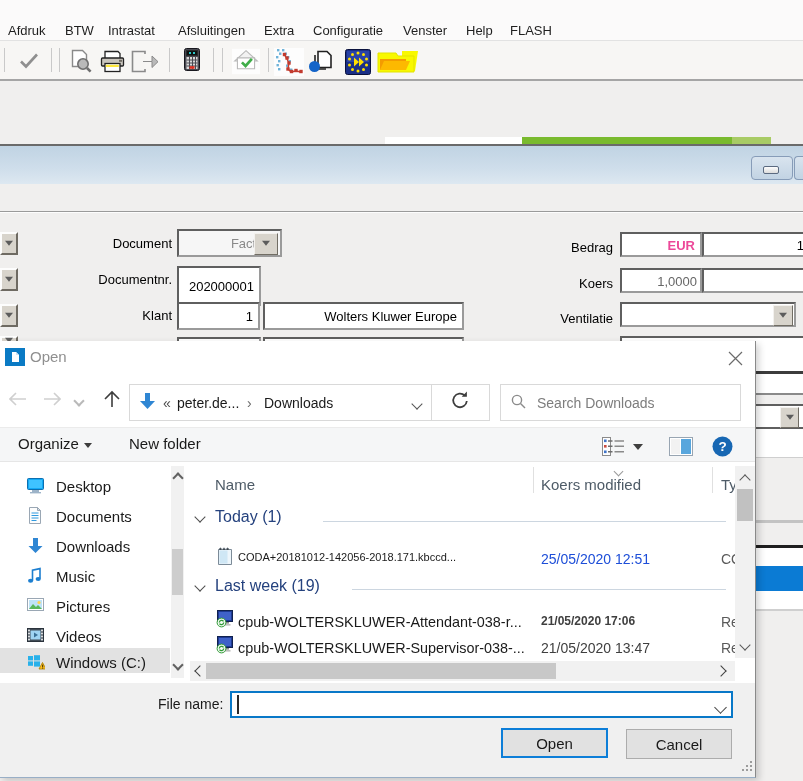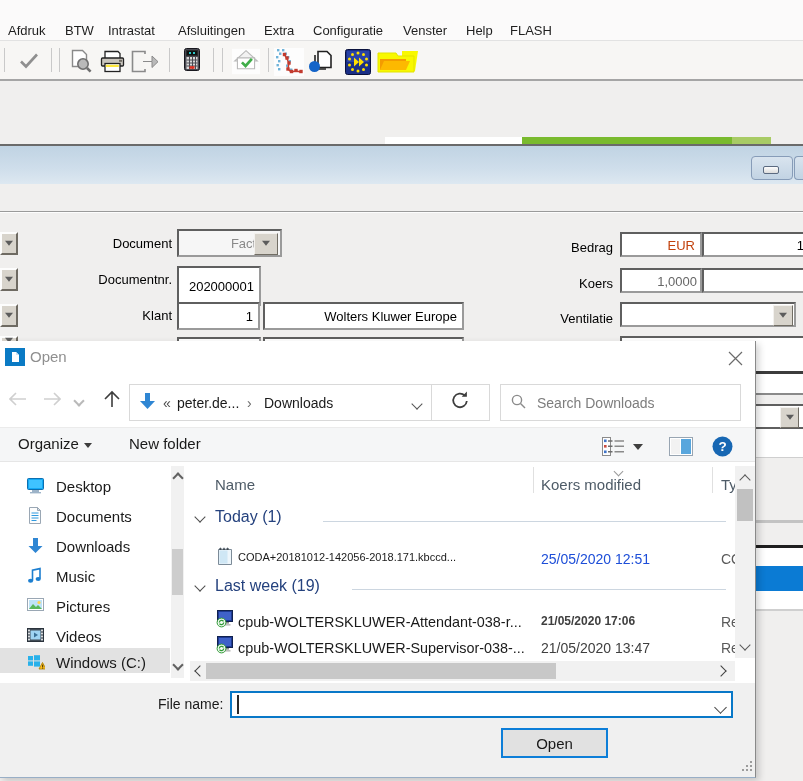--- a/index.html
+++ b/index.html
@@ -185,21 +185,21 @@
     <div class="in" style="text-align:right;">1</div>
   </div>
 <div class="field" style="left:263px;top:302px;width:201px;height:28px;">
     <div class="in">Wolters Kluwer Europe</div>
   </div>
 <div class="field" style="left:177px;top:337px;width:84px;height:10px;"></div>
 <div class="field" style="left:263px;top:337px;width:201px;height:10px;"></div>
 <div class="field" style="left:620px;top:336px;width:190px;height:10px;"></div>
 
 <div class="field" style="left:620px;top:232px;width:82px;height:25px;">
-    <div class="in" style="color:#c2410c;">EUR</div>
+    <div class="in" style="color:#ec4899;font-weight:bold;">EUR</div>
   </div>
 <div class="field" style="left:702px;top:232px;width:108px;height:25px;">
     <div class="in" style="text-align:right;padding-right:4px;">1</div>
   </div>
 <div class="field" style="left:620px;top:268px;width:82px;height:25px;">
     <div class="in" style="text-align:right;color:#666;padding:0 3px;">1,0000</div>
   </div>
 <div class="field" style="left:702px;top:268px;width:108px;height:25px;"></div>
 <div class="field" style="left:620px;top:302px;width:176px;height:25px;">
   <div class="dd" style="right:1px;top:1px;width:18px;height:19px;"></div>
@@ -429,20 +429,21 @@
     <div class="abs" style="left:206px;top:322px;width:350px;height:16px;background:#c8c8c8;"></div>
     <div class="chev" style="left:717px;top:326px;width:7px;height:7px;border-color:#3f3f3f;border-width:0 0 1.7px 1.7px;transform:rotate(225deg);"></div>
   </div>
 
   <div class="abs" style="left:0;top:342px;width:755px;height:95px;background:#f0f0f0;"></div>
   <div class="dtxt" style="left:158px;top:355px;">File name:</div>
   <div class="abs" style="left:230px;top:350px;width:503px;height:27px;background:#fff;border:2px solid #0878c8;box-sizing:border-box;"></div>
   <div class="abs" style="left:237px;top:354px;width:1.5px;height:19px;background:#2a2a2a;"></div>
   <div class="chev" style="left:716px;top:362px;width:8px;height:8px;border-color:#444;border-width:0 0 1.7px 1.7px;transform:rotate(-45deg);"></div>
   <div class="btn" style="left:501px;top:387px;width:107px;height:30px;border:2px solid #0d7ed8;font-size:15px;">Open</div>
+  <div class="btn" style="left:626px;top:388px;width:106px;height:30px;border:1px solid #acacac;font-size:15px;">Cancel</div>
   <svg class="abs" style="left:740px;top:419px;" width="14" height="14" viewBox="0 0 14 14">
     <g fill="#9c9c9c">
         <rect x="10" y="1" width="2" height="2"></rect>
         <rect x="6" y="5" width="2" height="2"></rect>
         <rect x="10" y="5" width="2" height="2"></rect>
         <rect x="2" y="9" width="2" height="2"></rect>
         <rect x="6" y="9" width="2" height="2"></rect>
         <rect x="10" y="9" width="2" height="2"></rect>
       </g>
   </svg>

